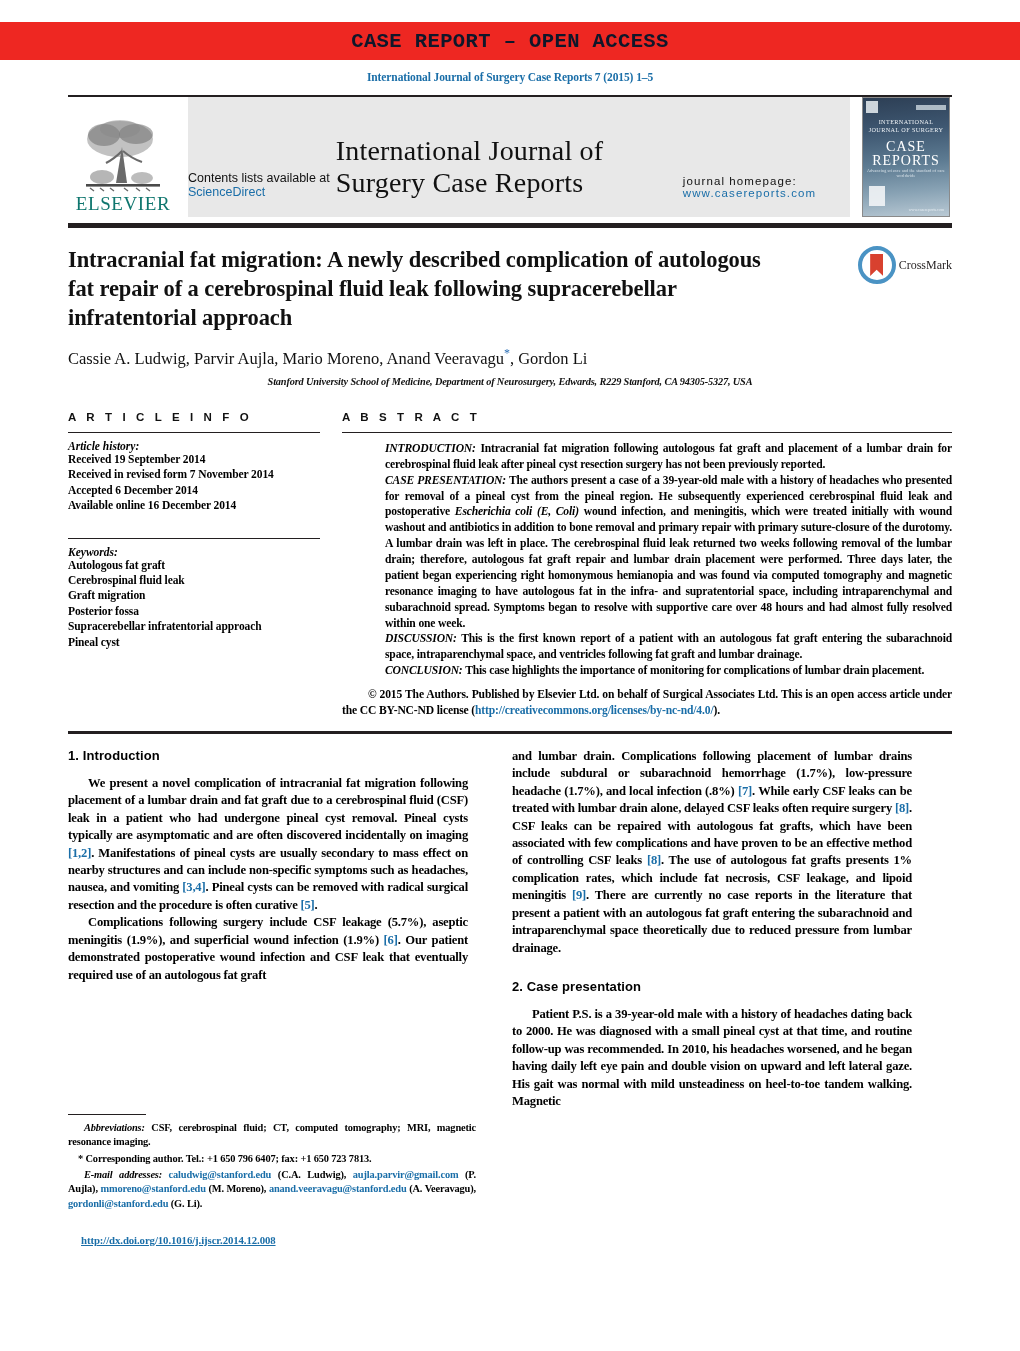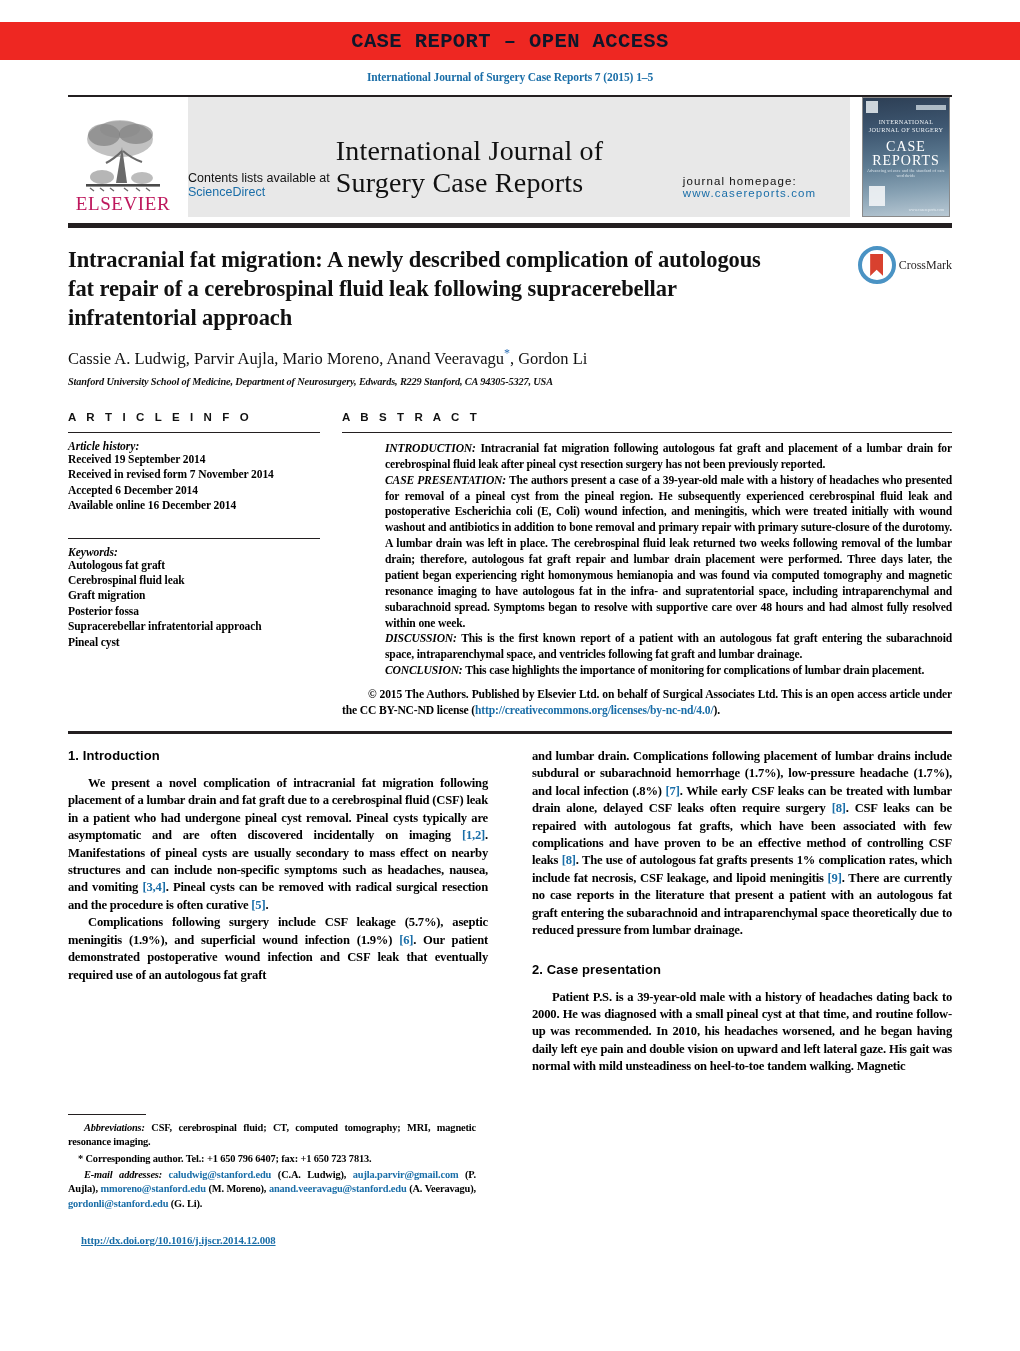--- a/index.html
+++ b/index.html
@@ -50,21 +50,21 @@
   }
   .elsevier-block {
     width: 110px;
     flex: 0 0 110px;
     display: flex; flex-direction: column;
     align-items: center; justify-content: flex-end;
     padding-bottom: 4px;
   }
   .tree-svg { display:block; }
   .elsevier-word {
-    color: #be185d;
+    color: #0f766e;
     font-family: "Liberation Serif", serif;
     font-size: 19px;
     letter-spacing: 0.6px;
     line-height: 1;
     margin-top: 1px;
   }
   .center-block {
     flex: 1 1 auto;
     background: #e8e8e8;
     margin-left: 10px;
@@ -140,20 +140,21 @@
   }
   .authors .star { color: #2a6eb5; font-size: 12px; vertical-align: super; }
   .affil {
     margin-top: 7px;
     font-family: "Liberation Serif", serif;
     font-style: italic;
     font-weight: bold;
     font-size: 10.3px;
     color: #111;
     letter-spacing: -0.15px;
+    text-align: center;
   }
   .crossmark {
     position: absolute; right: 0; top: 0;
     display: flex; align-items: center; gap: 3px;
   }
   .cm-circle {
     width: 38px; height: 38px; border-radius: 50%;
     background: #ffffff;
     border: 4px solid #4a93c4;
     display: flex; align-items: center; justify-content: center;
@@ -201,37 +202,37 @@
     margin-top: 8px;
     font-family: "Liberation Serif", serif;
     font-weight: bold;
     font-size: 11.6px;
     line-height: 1.37;
     text-align: justify;
     letter-spacing: -0.15px;
     margin-left: 43px;
   }
   .abstract-body .lead { font-style: italic; }
-  .abstract-body .sp { }
+  .abstract-body .sp { font-style: italic; }
   .copyline {
     margin-top: 8px;
     text-indent: 26px;
     font-family: "Liberation Serif", serif;
     font-weight: bold;
     font-size: 11.6px;
     line-height: 1.37;
     text-align: justify;
     letter-spacing: -0.15px;
   }
   a.lnk { color: #1a6ea8; text-decoration: none; }
   .hr-thick { border-top: 3px solid #231f20; margin: 12px 68px 0 68px; }
 
   
   .body-cols {
-    margin: 14px 68px 0 68px;
+    margin: 14px 108px 0 68px;
     display: flex;
     gap: 44px;
   }
   .bcol { flex: 1 1 0; min-width: 0; }
   .h2 {
     font-family: "Liberation Sans", sans-serif;
     font-weight: bold;
     font-size: 13px;
     margin-bottom: 12px;
     letter-spacing: 0.1px;

